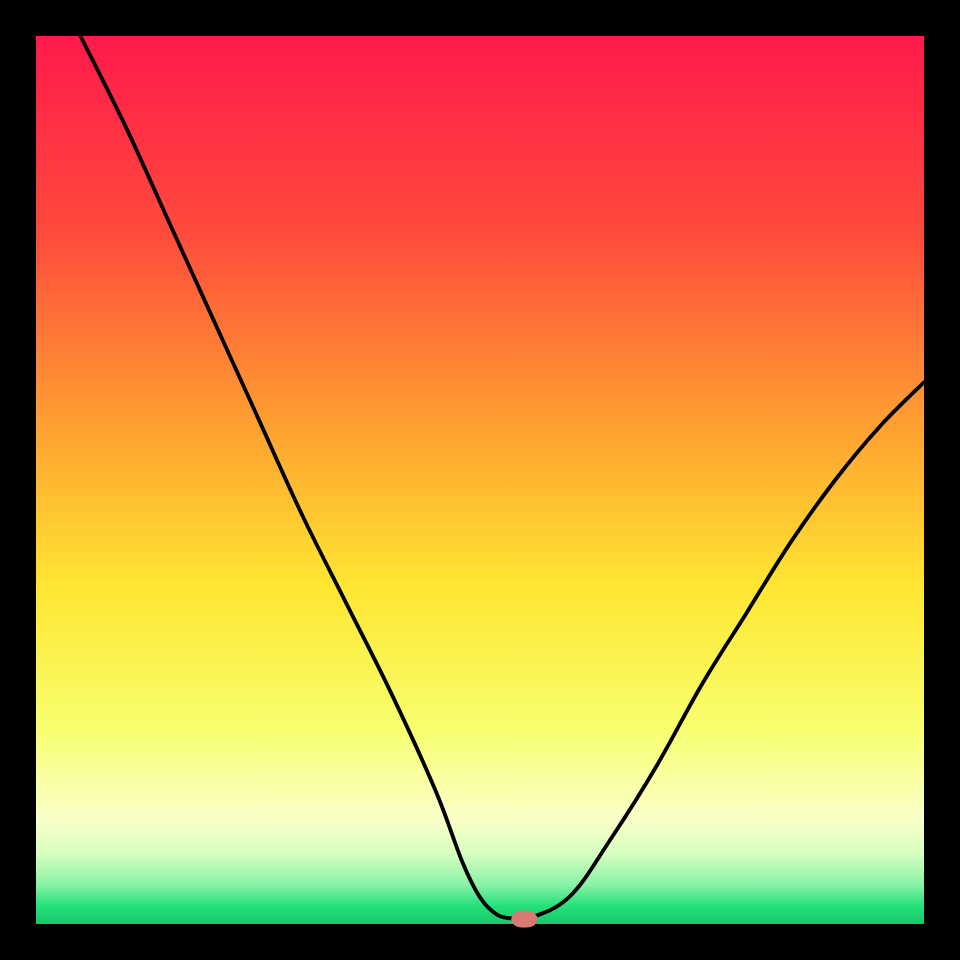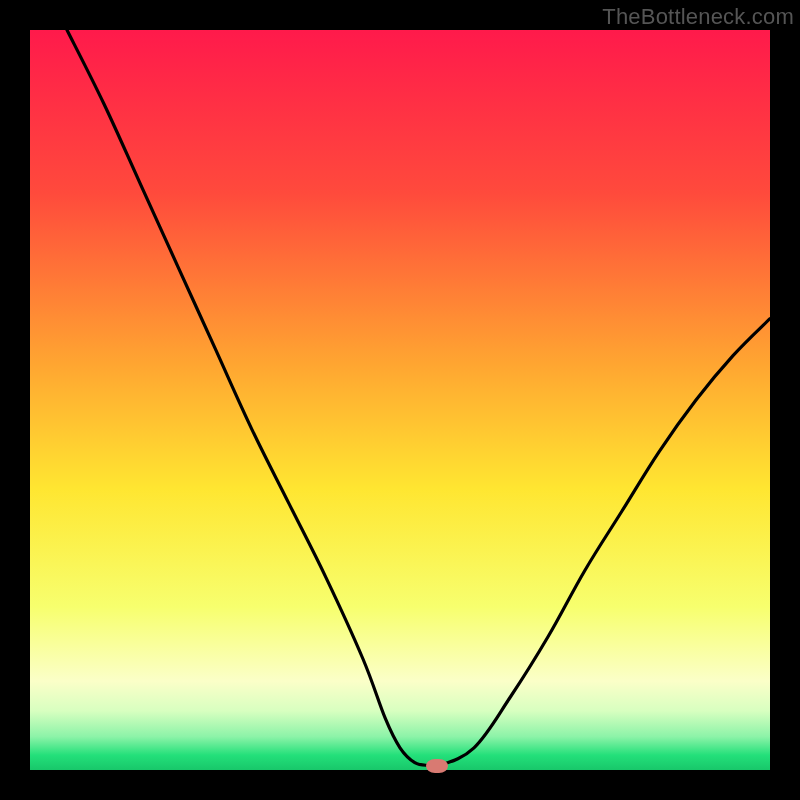--- a/index.html
+++ b/index.html
@@ -42,21 +42,20 @@
     border-radius: 9px / 7px;
     background: #d87a72;
     transform: translate(-50%, -50%);
   }
   svg { display: block; }
 </style>
 </head>
 <body>
 
 <div class="frame">
-  <div class="watermark">TheBottleneck.com</div>
   <div class="plot">
     <svg id="chart-svg" width="740" height="740" viewBox="0 0 740 740">
       <defs>
         <linearGradient id="bg-grad" x1="0" y1="0" x2="0" y2="1">
             <stop offset="0%" stop-color="#ff1a4b"></stop>
             <stop offset="22%" stop-color="#ff4a3c"></stop>
             <stop offset="45%" stop-color="#ffa531"></stop>
             <stop offset="62%" stop-color="#ffe631"></stop>
             <stop offset="78%" stop-color="#f7ff6e"></stop>
             <stop offset="88%" stop-color="#fbffc8"></stop>

